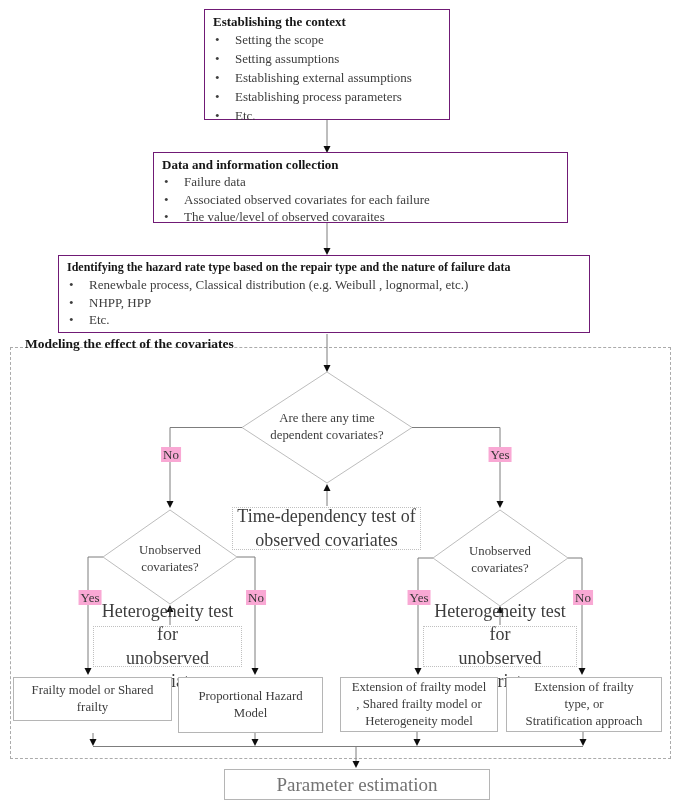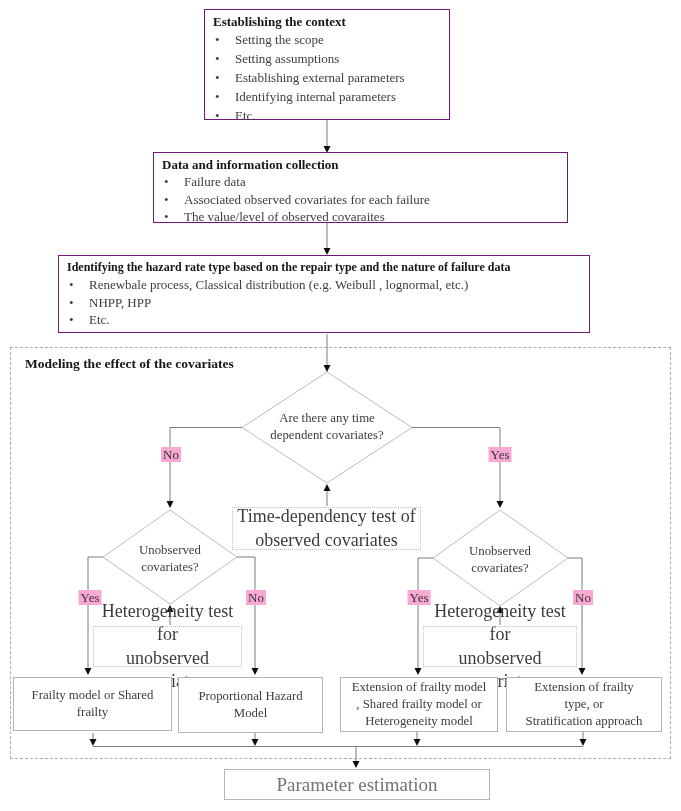--- a/index.html
+++ b/index.html
@@ -38,21 +38,21 @@
     background:#f9a8d4; padding:0 2px; line-height:15px; }
   .final-box { position:absolute; box-sizing:border-box; background:#ffffff; border:1px solid #b5b5b5;
     font-size:19px; color:#737373; }
 </style>
 </head>
 <body>
 
 <div class="canvas">
 
   <div class="dashed-region" style="left:10px; top:347px; width:661px; height:412px;"></div>
-  <div class="section-title" style="left:25px; top:356px;">Modeling the effect of the covariates</div>
+  <div class="section-title" style="left:25px; top:336px;">Modeling the effect of the covariates</div>
 
   <svg class="wires" viewBox="0 0 681 811">
 
     <polygon class="dshape" points="327,372 412,427.5 327,483 242,427.5"></polygon>
     <polygon class="dshape" points="170,510 237,557 170,604 103,557"></polygon>
     <polygon class="dshape" points="500,510 568,558 500,606 433,558"></polygon>
 
     <path class="wire" d="M327,120 V146"></path>
     <polygon class="head" points="327,153 323.5,146 330.5,146"></polygon>
     <path class="wire" d="M327,223 V248"></path>
@@ -94,22 +94,22 @@
     <path class="wire" d="M93,746.5 H583"></path>
     <path class="wire" d="M356,746.5 V761"></path>
     <polygon class="head" points="356,768 352.5,761 359.5,761"></polygon>
   </svg>
 
   <div class="box list-box lh19" style="left:204px; top:9px; width:246px; height:111px;">
     <div class="box-title">Establishing the context</div>
     <ul>
       <li>Setting the scope</li>
       <li>Setting assumptions</li>
-      <li>Establishing external parameters</li>
-      <li>Identifying internal parameters</li>
+      <li>Establishing external assumptions</li>
+      <li>Establishing process parameters</li>
       <li>Etc.</li>
     </ul>
   </div>
 
   <div class="box list-box lh17" style="left:153px; top:152px; width:415px; height:71px;">
     <div class="box-title">Data and information collection</div>
     <ul>
       <li>Failure data</li>
       <li>Associated observed covariates for each failure</li>
       <li>The value/level of observed covaraites</li>
@@ -153,21 +153,21 @@
 
   <div class="dotted-box center-text" style="left:93px; top:626px; width:149px; height:41px;">
     <span>Heterogeneity test for</span>
     <span>unobserved covariates</span>
   </div>
   <div class="dotted-box center-text" style="left:423px; top:626px; width:154px; height:41px;">
     <span>Heterogeneity test for</span>
     <span>unobserved covariates</span>
   </div>
 
-  <div class="outcome-box center-text" style="left:13px; top:677px; width:159px; height:54px;">
+  <div class="outcome-box center-text" style="left:13px; top:677px; width:159px; height:44px;">
     <span>Frailty model or Shared</span>
     <span>frailty</span>
   </div>
   <div class="outcome-box center-text" style="left:178px; top:677px; width:145px; height:56px;">
     <span>Proportional Hazard</span>
     <span>Model</span>
   </div>
   <div class="outcome-box center-text" style="left:340px; top:677px; width:158px; height:55px;text-align:center;">
     <span>Extension of frailty model</span>
     <span>, Shared frailty model or</span>

